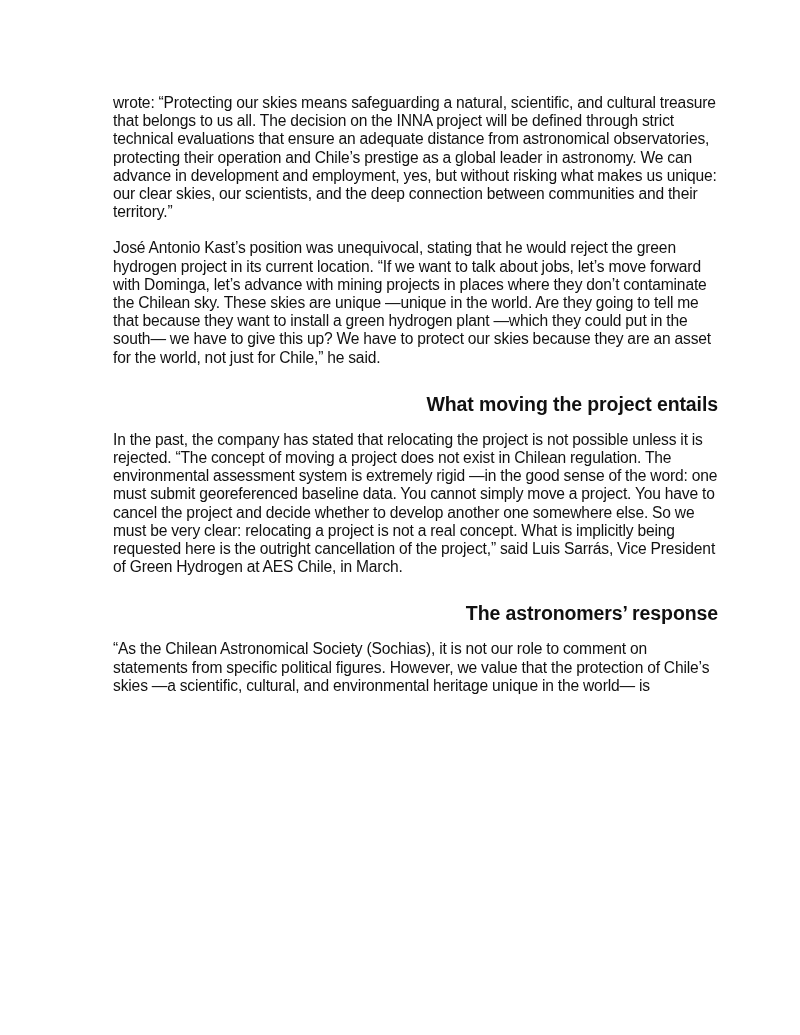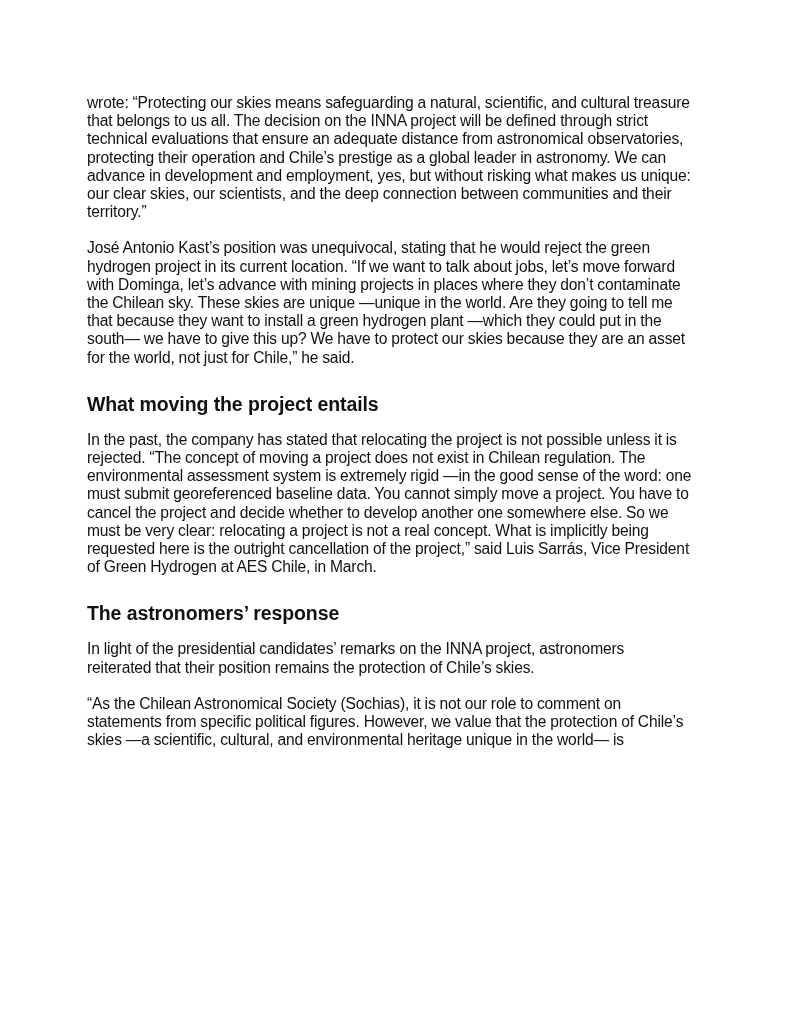--- a/index.html
+++ b/index.html
@@ -10,43 +10,43 @@
     body {
       width: 800px;
       height: 1035px;
       overflow: hidden;
       position: relative;
       font-family: "Liberation Sans", sans-serif;
       color: #111111;
     }
     .page {
       position: absolute;
-      left: 87px;
+      left: 113px;
       top: 94px;
       width: 605px;
     }
     p {
       margin: 0 0 18px 0;
       font-size: 15.6px;
       line-height: 18.2px;
       letter-spacing: -0.15px;
       word-spacing: -0.2px;
     }
     h2 {
       margin: 26px 0 16px 0;
       font-size: 19.5px;
       line-height: 22px;
       font-weight: bold;
       letter-spacing: -0.1px;
+      text-align: right;
     }
   </style>
 </head>
 <body>
 
 <div class="page">
   <p>wrote: “Protecting our skies means safeguarding a natural, scientific, and cultural treasure that belongs to us all. The decision on the INNA project will be defined through strict technical evaluations that ensure an adequate distance from astronomical observatories, protecting their operation and Chile’s prestige as a global leader in astronomy. We can advance in development and employment, yes, but without risking what makes us unique: our clear skies, our scientists, and the deep connection between communities and their territory.”</p>
   <p>José Antonio Kast’s position was unequivocal, stating that he would reject the green hydrogen project in its current location. “If we want to talk about jobs, let’s move forward with Dominga, let’s advance with mining projects in places where they don’t contaminate the Chilean sky. These skies are unique —unique in the world. Are they going to tell me that because they want to install a green hydrogen plant —which they could put in the south— we have to give this up? We have to protect our skies because they are an asset for the world, not just for Chile,” he said.</p>
   <h2>What moving the project entails</h2>
   <p>In the past, the company has stated that relocating the project is not possible unless it is rejected. “The concept of moving a project does not exist in Chilean regulation. The environmental assessment system is extremely rigid —in the good sense of the word: one must submit georeferenced baseline data. You cannot simply move a project. You have to cancel the project and decide whether to develop another one somewhere else. So we must be very clear: relocating a project is not a real concept. What is implicitly being requested here is the outright cancellation of the project,” said Luis Sarrás, Vice President of Green Hydrogen at AES Chile, in March.</p>
   <h2>The astronomers’ response</h2>
-  <p>In light of the presidential candidates’ remarks on the INNA project, astronomers reiterated that their position remains the protection of Chile’s skies.</p>
   <p>“As the Chilean Astronomical Society (Sochias), it is not our role to comment on statements from specific political figures. However, we value that the protection of Chile’s skies —a scientific, cultural, and environmental heritage unique in the world— is</p>
 </div>
 
 </body></html>

